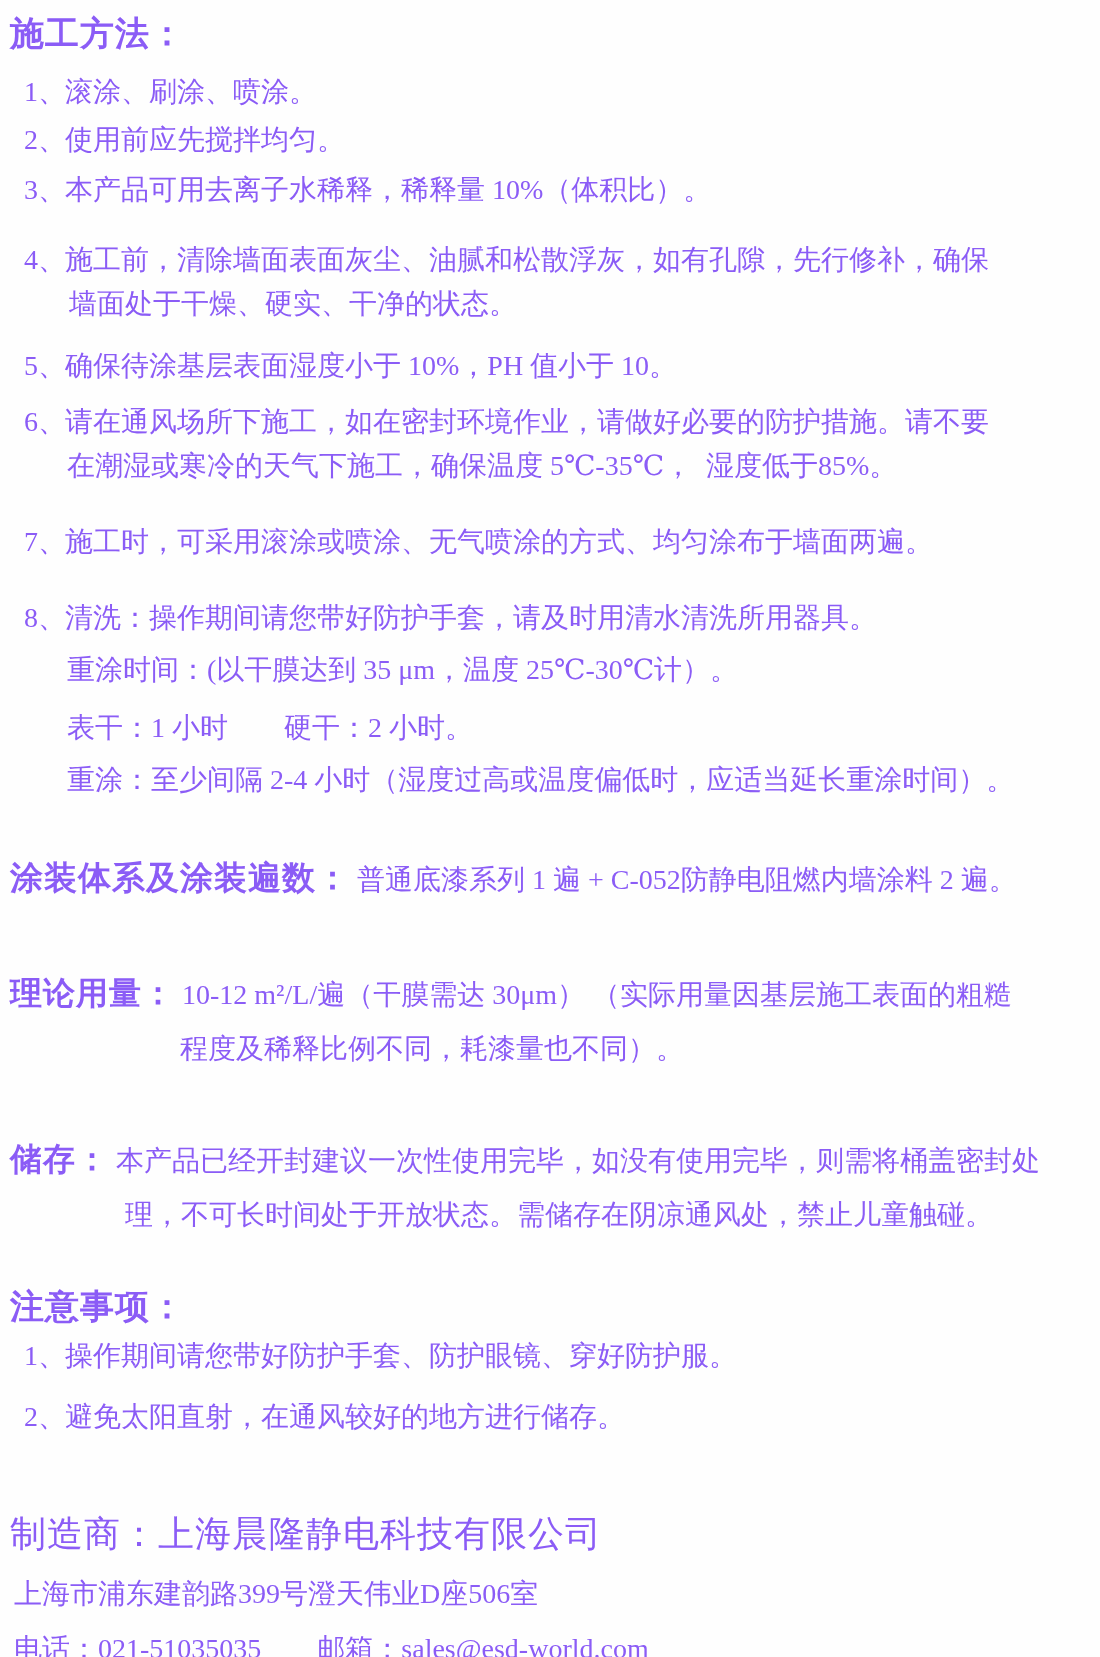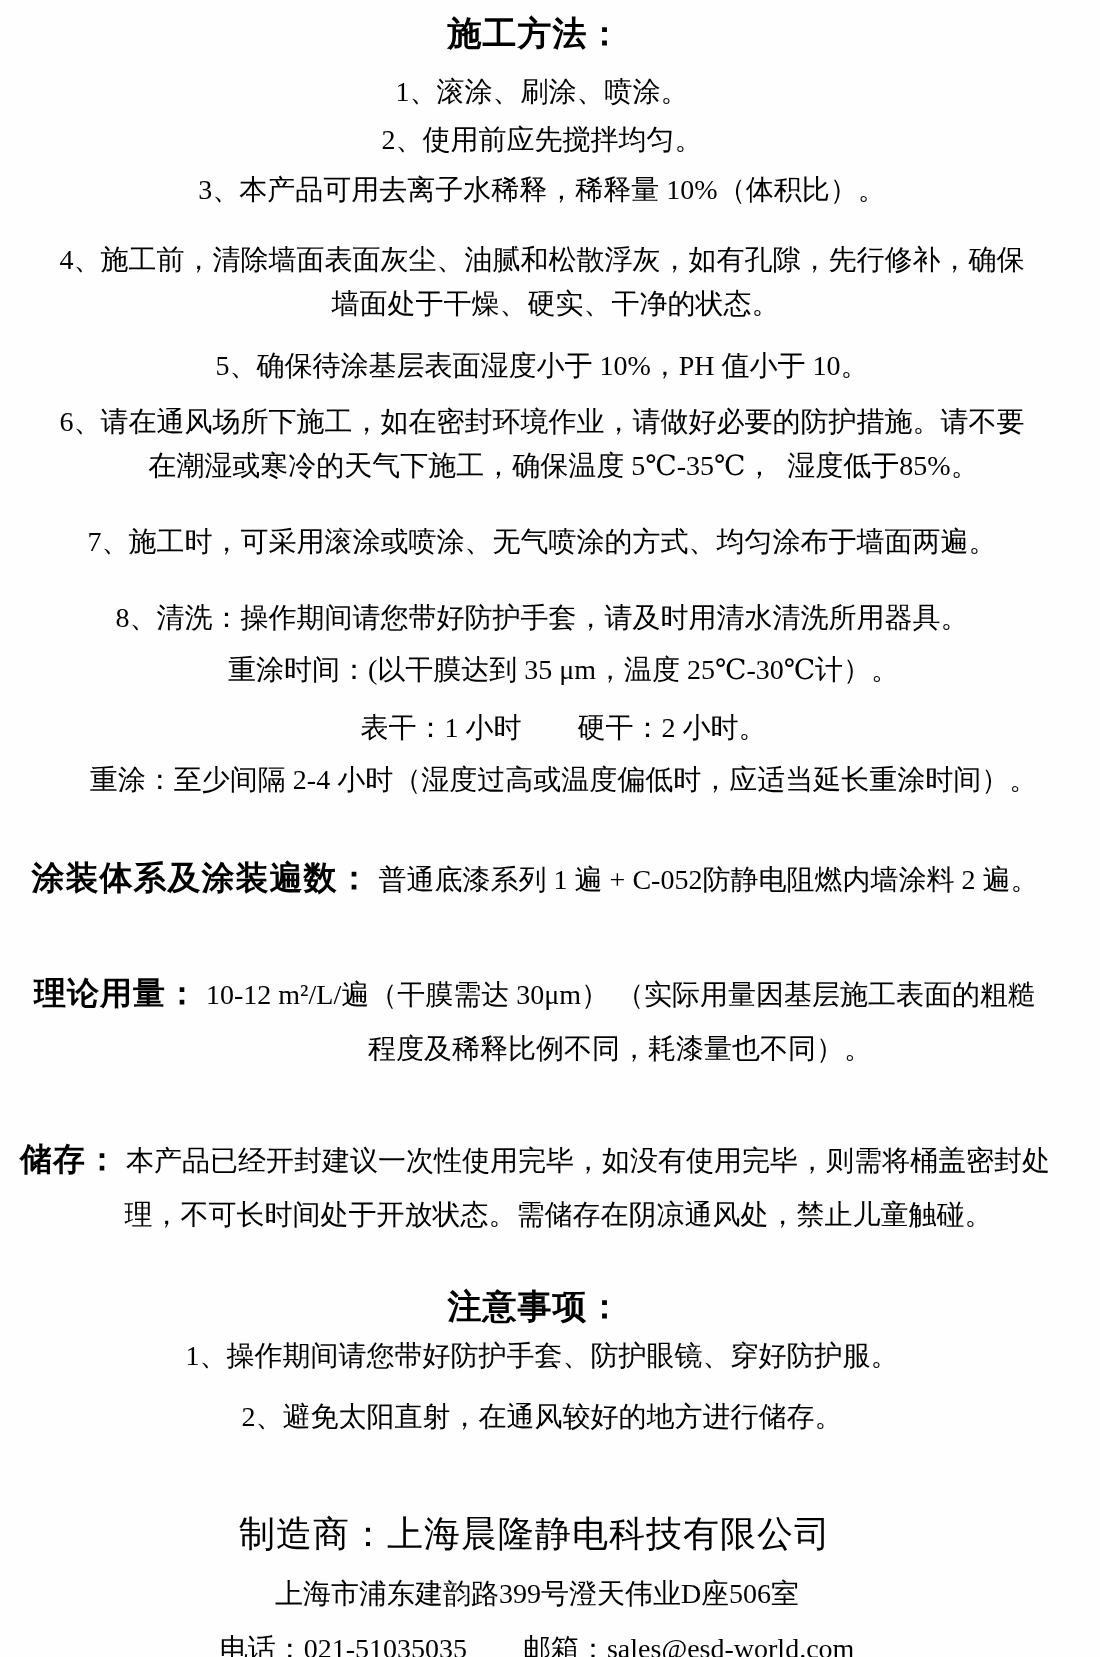--- a/index.html
+++ b/index.html
@@ -2,28 +2,27 @@
 <html><head>
 <meta charset="utf-8">
 <style>
   * { margin: 0; padding: 0; box-sizing: border-box; }
   html, body { background: #ffffff; }
   .page {
     width: 1100px;
     height: 1657px;
     margin: 0 auto;
     background: #fefefe;
-    color: #000000;
+    color: #8b5cf6;
     font-family: "Liberation Serif", "DejaVu Serif", serif;
     font-size: 28px;
     line-height: 44px;
     padding: 0 40px 0 10px;
     overflow: hidden;
     position: relative;
-    text-align: center;
   }
   .t { white-space: pre-wrap; }
   .h1 {
     font-family: "Liberation Sans", "DejaVu Sans", sans-serif;
     font-weight: 700;
     font-size: 34px;
     line-height: 46px;
     letter-spacing: 1px;
   }
   .inline-h {
@@ -60,21 +59,21 @@
     <span class="num">2、</span><span class="t">使用前应先搅拌均匀。</span>
   </div>
 
   <div class="li" style="margin-top:6px">
     <span class="num">3、</span><span class="t">本产品可用去离子水稀释，稀释量 10%（体积比）。</span>
   </div>
 
   <div class="li" style="margin-top:26px">
     <span class="num">4、</span><span class="t">施工前，清除墙面表面灰尘、油腻和松散浮灰，如有孔隙，先行修补，确保</span>
   </div>
-  <div class="cont" style="margin-left:41px">
+  <div class="cont" style="margin-left:59px">
     <span class="t">墙面处于干燥、硬实、干净的状态。</span>
   </div>
 
   <div class="li" style="margin-top:18px">
     <span class="num">5、</span><span class="t">确保待涂基层表面湿度小于 10%，PH 值小于 10。</span>
   </div>
 
   <div class="li" style="margin-top:12px">
     <span class="num">6、</span><span class="t">请在通风场所下施工，如在密封环境作业，请做好必要的防护措施。请不要</span>
   </div>
@@ -110,21 +109,21 @@
     </div>
     <div style="margin-left:170px">
       <span class="t">程度及稀释比例不同，耗漆量也不同）。</span>
     </div>
   </div>
 
   <div class="para2" style="margin-top:56px">
     <div>
       <span class="inline-h">储存：</span><span class="t"> 本产品已经开封建议一次性使用完毕，如没有使用完毕，则需将桶盖密封处</span>
     </div>
-    <div style="margin-left:47px">
+    <div style="margin-left:115px">
       <span class="t">理，不可长时间处于开放状态。需储存在阴凉通风处，禁止儿童触碰。</span>
     </div>
   </div>
 
   <div class="h1" style="margin-top:40px; line-height:48px">注意事项：</div>
 
   <div class="li" style="margin-top:4px">
     <span class="num">1、</span><span class="t">操作期间请您带好防护手套、防护眼镜、穿好防护服。</span>
   </div>
   <div class="li" style="margin-top:17px">

